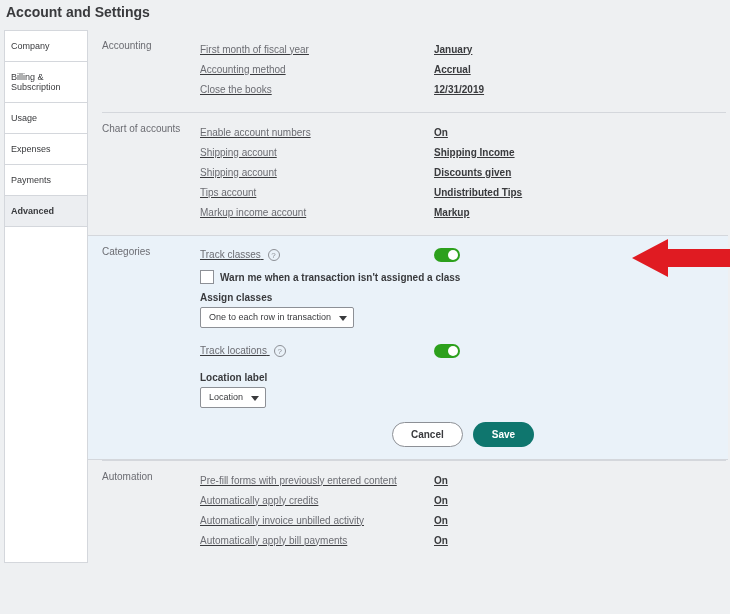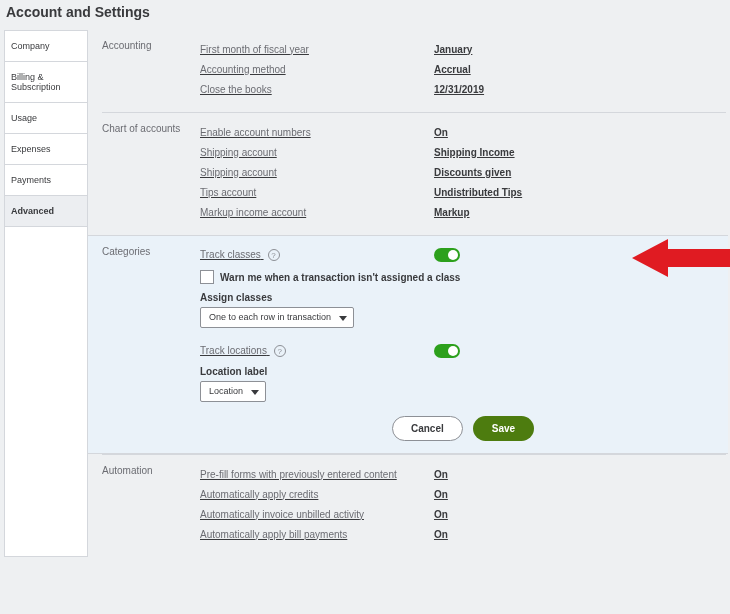--- a/index.html
+++ b/index.html
@@ -102,21 +102,21 @@
     border-left: 4px solid transparent;
     border-right: 4px solid transparent;
     border-top: 5px solid #393a3d;
   }
   .btn-row { display: flex; gap: 10px; margin-top: 14px; justify-content: center; }
   .btn {
     border-radius: 14px; padding: 6px 18px; font-size: 10px;
     font-weight: 600; cursor: pointer; border: 1px solid transparent;
   }
   .btn-cancel { background: #fff; border: 1px solid #8d9096; color: #393a3d; }
-  .btn-save { background: #4d7c0f; color: #fff; }
+  .btn-save { background: #0f766e; color: #fff; }
   .info-icon {
     display: inline-flex; width: 12px; height: 12px; border: 1px solid #8d9096;
     border-radius: 50%; font-size: 8px; color: #8d9096;
     align-items: center; justify-content: center; margin-left: 4px;
     vertical-align: middle;
   }
   .arrow {
     position: absolute;
     left: 530px; top: 0px;
   }
@@ -206,21 +206,21 @@
         <div class="select" style="min-width:120px">One to each row in transaction</div>
 
         <div class="row" style="margin-top:14px;">
           <div class="row-label">
             <span>Track locations</span>
             <span class="info-icon">?</span>
           </div>
           <div class="toggle"></div>
         </div>
 
-        <div class="sub-label" style="margin-top:6px;">Location label</div>
+        <div class="sub-label" style="margin-top:12px;">Location label</div>
         <div class="select" style="min-width:50px">Location</div>
 
         <div class="btn-row">
           <div class="btn btn-cancel">Cancel</div>
           <div class="btn btn-save">Save</div>
         </div>
       </div>
     </div>
 
     <svg class="arrow" width="100" height="46">

